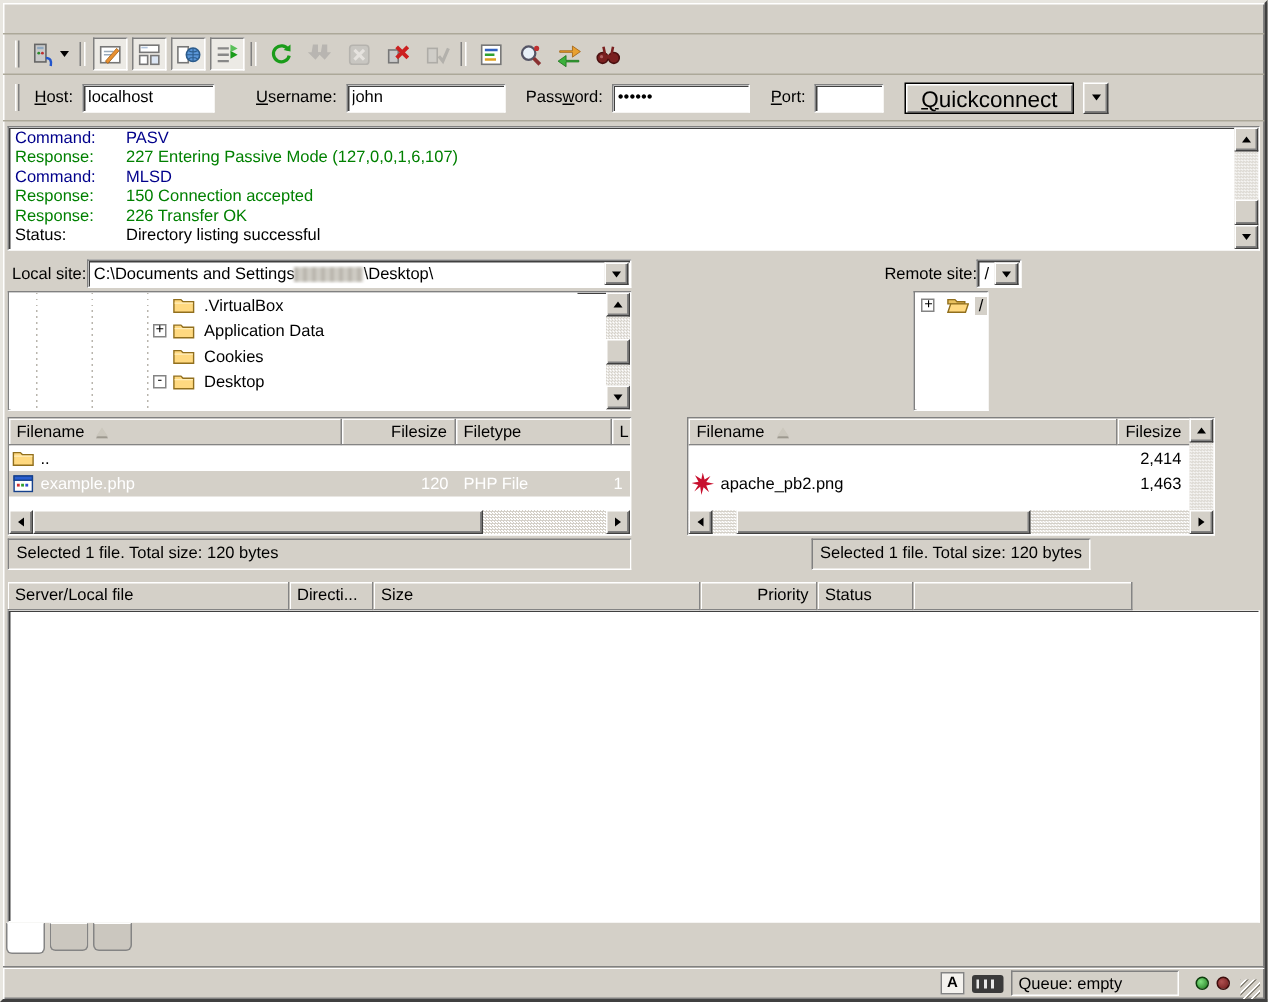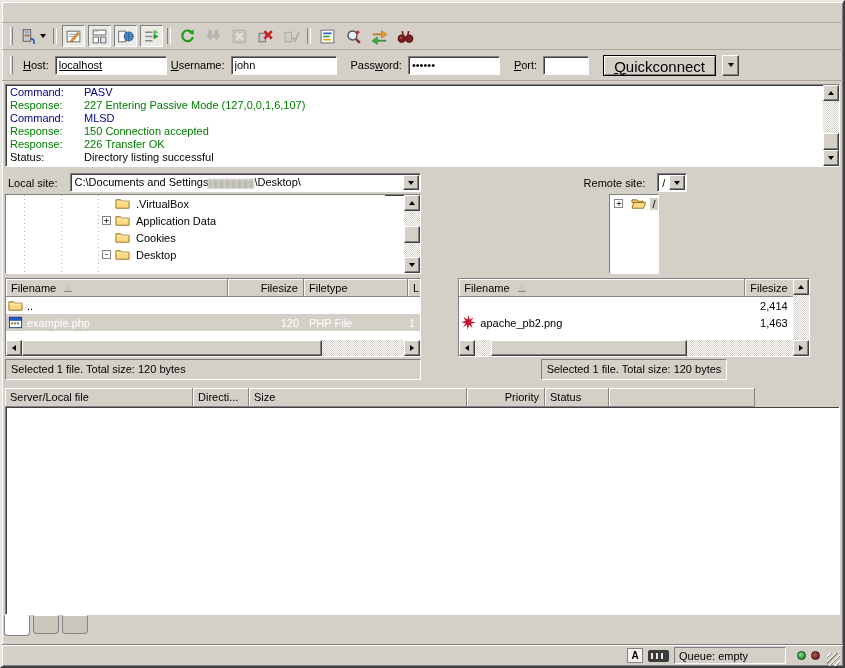--- a/index.html
+++ b/index.html
@@ -35,21 +35,21 @@
   .tbtn.disabled svg { filter:grayscale(1); opacity:.4; }
   .tbtn.group-end { margin-right:13px; }
   .tbtn.group-end::after { content:""; position:absolute; right:-9px; top:2px; bottom:2px; width:2px;
     border-left:1px solid #808080; border-right:1px solid #fff; }
   .tbtn .dd { width:11px; display:flex; justify-content:center; align-items:center; }
   .tri-dn { width:0; height:0; border-left:3px solid transparent; border-right:3px solid transparent; border-top:4px solid #000; }
   .quickbar { height:31px; display:flex; align-items:center; padding:0 6px 0 8px; flex:none; border-bottom:1px solid #aca899; gap:4px; }
   .qlabel { margin-right:2px; white-space:nowrap; }
   .qinput { height:19px; border:1px solid; border-color:#808080 #fff #fff #808080; box-shadow:inset 1px 1px 0 #404040;
     background:#fff; font-family:"Liberation Sans",sans-serif; font-size:11px; padding:1px 3px; }
-  .w-host{width:112px; margin-right:0;text-decoration:underline;} .w-user{width:106px; margin-right:10px;} .w-pass{width:92px; margin-right:10px;} .w-port{width:46px; margin-right:10px;}
+  .w-host{width:88px; margin-right:24px;} .w-user{width:106px; margin-right:10px;} .w-pass{width:92px; margin-right:10px;} .w-port{width:46px; margin-right:10px;}
   .qc-btn { height:21px; padding:2px 10px 3px; background:#d4d0c8; border:1px solid #000; box-shadow:inset 1px 1px 0 #fff, inset -1px -1px 0 #808080; font-size:15px; }
   .qc-dd { width:17px; height:21px; background:#d4d0c8; border:1px solid; border-color:#fff #404040 #404040 #fff;
     box-shadow:inset -1px -1px 0 #808080; display:flex; align-items:center; justify-content:center; margin-left:2px;}
   
   .sunken { border:1px solid; border-color:#808080 #fff #fff #808080; box-shadow:inset 1px 1px 0 #404040; background:#fff; }
   
   .log-wrap { height:89px; padding:3px; flex:none; }
   .log-box { height:100%; display:flex; overflow:hidden; }
   .log-lines { flex:1; padding:1px 0; overflow:hidden; }
   .log-row { display:flex; height:13px; line-height:13px; white-space:nowrap; }
@@ -69,21 +69,21 @@
   .tri-d{width:0;height:0;border-left:3px solid transparent;border-right:3px solid transparent;border-top:4px solid #000;}
   .tri-l{width:0;height:0;border-top:3px solid transparent;border-bottom:3px solid transparent;border-right:4px solid #000;}
   .tri-r{width:0;height:0;border-top:3px solid transparent;border-bottom:3px solid transparent;border-left:4px solid #000;}
   
   .panes { flex:1; display:flex; padding:2px 3px 0 3px; overflow:hidden; }
   .pane { display:flex; flex-direction:column; overflow:hidden; }
   .pane.left { width:416px; flex:none; }
   .pane.right { flex:1;align-items:center; }
   .splitter { width:7px; flex:none; }
   .site-row { height:21px; flex:none; display:flex; align-items:center; }
-  .site-label { padding:0 12px 0 3px; white-space:nowrap; }
+  .site-label { padding:0 0 0 3px; white-space:nowrap; }
   .combo { flex:1; height:19px; display:flex; align-items:center; background:#fff;
     border:1px solid; border-color:#808080 #fff #fff #808080; box-shadow:inset 1px 1px 0 #404040; }
   .combo-text { flex:1; padding:0 4px; white-space:nowrap; overflow:hidden; }
   .combo-dd { width:16px; height:15px; margin-right:1px; background:#d4d0c8; border:1px solid; border-color:#fff #404040 #404040 #fff;
     box-shadow:inset -1px -1px 0 #808080; display:flex; align-items:center; justify-content:center; flex:none;}
   .redacted { display:inline-block; width:46px; height:10px; vertical-align:middle;
     background:repeating-linear-gradient(90deg,#b9b5ad 0 3px,#cfccc5 3px 6px); filter:blur(1.2px); }
   .tree-box { height:80px; flex:none; display:flex; overflow:hidden; margin-top:1px;gap:19px; }
   .tree-body { flex:1; position:relative; overflow:hidden;
      background-image:repeating-linear-gradient(to bottom,#b9b5ad 0 1px,transparent 1px 4px),repeating-linear-gradient(to bottom,#b9b5ad 0 1px,transparent 1px 4px),repeating-linear-gradient(to bottom,#b9b5ad 0 1px,transparent 1px 4px);

